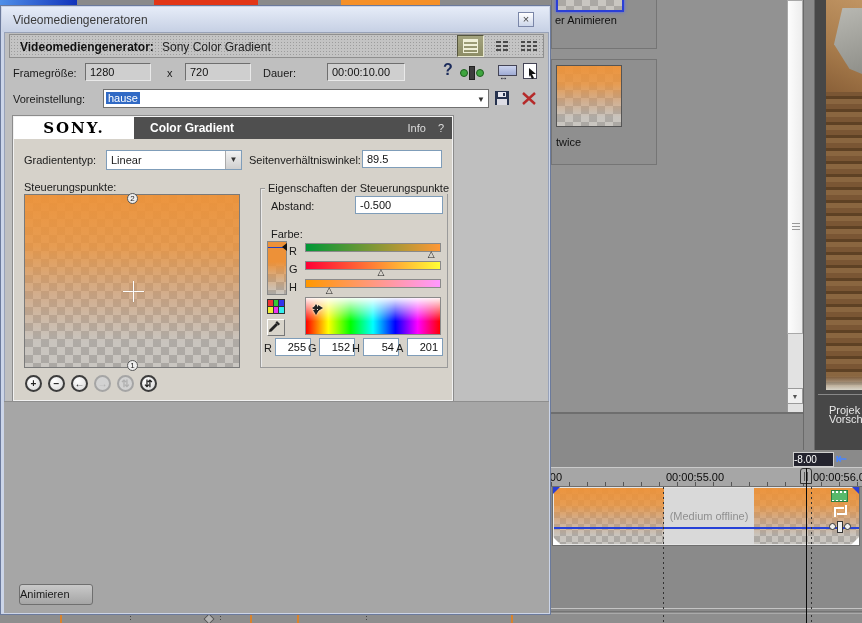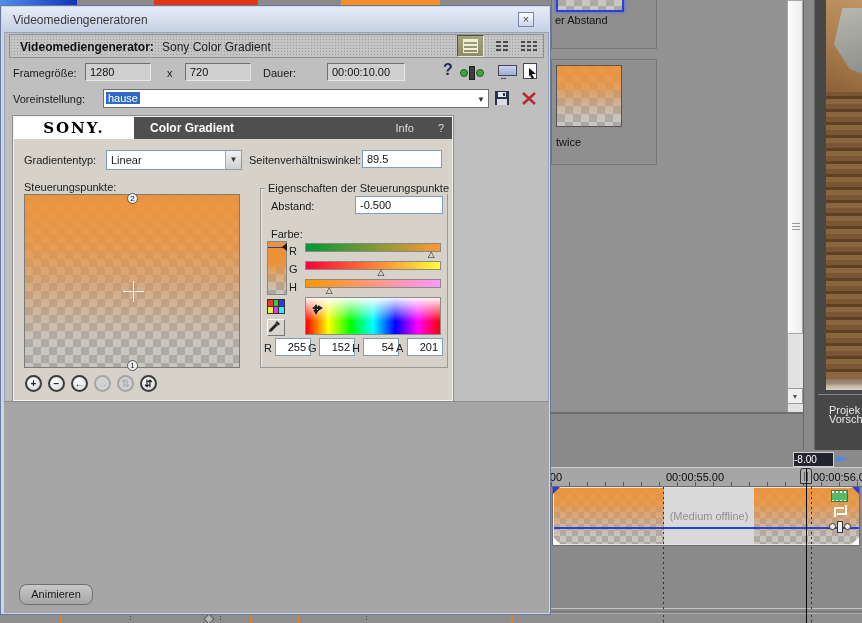--- a/index.html
+++ b/index.html
@@ -47,21 +47,21 @@
 <div id="app">
 
   <div class="a" style="left:0;top:0;width:77px;height:5px;background:linear-gradient(90deg,#4f8fe8,#1133bb);"></div>
   <div class="a" style="left:154px;top:0;width:104px;height:5px;background:#e23617;"></div>
   <div class="a" style="left:341px;top:0;width:99px;height:5px;background:#f59029;"></div>
 
   <div class="a" style="left:551px;top:0;width:252px;height:413px;background:#929292;"></div>
 
   <div class="a" style="left:551px;top:-58px;width:104px;height:105px;border:1px solid #757575;background:#8f8f8f;"></div>
   <div class="a ck8" style="left:556px;top:-52px;width:64px;height:60px;border:2px solid #2b3fd6;box-shadow:0 0 3px #4a63ff;"></div>
-  <div class="a" style="left:555px;top:14px;color:#111;">er Abstand</div>
+  <div class="a" style="left:555px;top:14px;color:#111;">er Animieren</div>
 
   <div class="a" style="left:551px;top:59px;width:104px;height:104px;border:1px solid #757575;background:#8f8f8f;"></div>
   <div class="a ck8" style="left:556px;top:65px;width:64px;height:60px;border:1px solid #555;">
     <div class="ofade"></div>
   </div>
   <div class="a" style="left:556px;top:136px;color:#111;">twice</div>
 
   <div class="a" style="left:787px;top:0;width:16px;height:412px;background:#e2e2e2;border-left:1px solid #9a9a9a;box-sizing:border-box;"></div>
   <div class="a" style="left:787px;top:0;width:16px;height:334px;background:linear-gradient(90deg,#fdfdfd,#ededed);border:1px solid #a8a8a8;box-sizing:border-box;">
     <div class="a" style="left:4px;top:222px;width:8px;height:8px;background:repeating-linear-gradient(180deg,#999 0 1px,transparent 1px 3px);"></div>
@@ -219,21 +219,21 @@
         </svg>
     </div>
 
     <div class="a" style="left:12px;top:110px;width:440px;height:285px;background:#d6d2ca;border:1px solid #f2f2f2;outline:1px solid #8c8c8c;box-sizing:border-box;">
 
       <div class="a" style="left:0;top:0;width:120px;height:22px;background:#fff;display:flex;align-items:center;justify-content:center;">
         <span style="font-family:'DejaVu Serif',serif;font-weight:bold;font-size:15px;letter-spacing:2px;color:#000;">SONY.</span>
       </div>
       <div class="a" style="left:120px;top:0;width:318px;height:22px;background:#4f4f4f;display:flex;align-items:center;">
         <span style="margin-left:16px;font-size:12px;font-weight:bold;color:#fff;flex:1;">Color Gradient</span>
-        <span style="color:#ddd;margin-right:24px;">Info</span>
+        <span style="color:#ddd;margin-right:12px;">Info</span>
         <span style="color:#ddd;margin-right:8px;">?</span>
       </div>
 
       <span class="a" style="left:10px;top:37px;">Gradiententyp:</span>
       <div class="a" style="left:92px;top:33px;width:136px;height:20px;background:#fff;border:1px solid #7f9db9;box-sizing:border-box;">
         <span style="position:absolute;left:4px;top:3px;">Linear</span>
         <span class="a" style="right:0;top:0;width:15px;height:18px;background:linear-gradient(180deg,#f2f2f2,#cfcfcf);border-left:1px solid #aaa;font-size:8px;color:#333;text-align:center;line-height:18px;">▼</span>
       </div>
       <span class="a" style="left:235px;top:37px;">Seitenverhältniswinkel:</span>
       <div class="a winp" style="left:348px;top:33px;width:70px;height:12px;">89.5</div>
@@ -319,16 +319,16 @@
         <span class="a" style="left:47px;top:153px;">G</span>
         <div class="a winp" style="left:58px;top:149px;width:26px;height:12px;text-align:right;">152</div>
         <span class="a" style="left:91px;top:153px;">H</span>
         <div class="a winp" style="left:102px;top:149px;width:26px;height:12px;text-align:right;">54</div>
         <span class="a" style="left:135px;top:153px;">A</span>
         <div class="a winp" style="left:146px;top:149px;width:26px;height:12px;text-align:right;">201</div>
       </fieldset>
     </div>
 
     <div class="a" style="left:3px;top:395px;width:545px;height:212px;background:#a6a6a6;border-top:1px solid #8e8e8e;box-sizing:border-box;"></div>
-    <div class="a" style="left:18px;top:578px;width:74px;height:21px;background:linear-gradient(180deg,#c9c9c9,#a5a5a5);border:1px solid #6f6f6f;border-radius:8px;box-sizing:border-box;text-align:center;line-height:19px;color:#1a1a1a;">Animieren</div>
+    <div class="a" style="left:18px;top:578px;width:74px;height:21px;background:linear-gradient(180deg,#c9c9c9,#a5a5a5);border:1px solid #6f6f6f;border-radius:3px;box-sizing:border-box;text-align:left;line-height:19px;color:#1a1a1a;">Animieren</div>
   </div>
 
 </div>
 
 </body></html>

